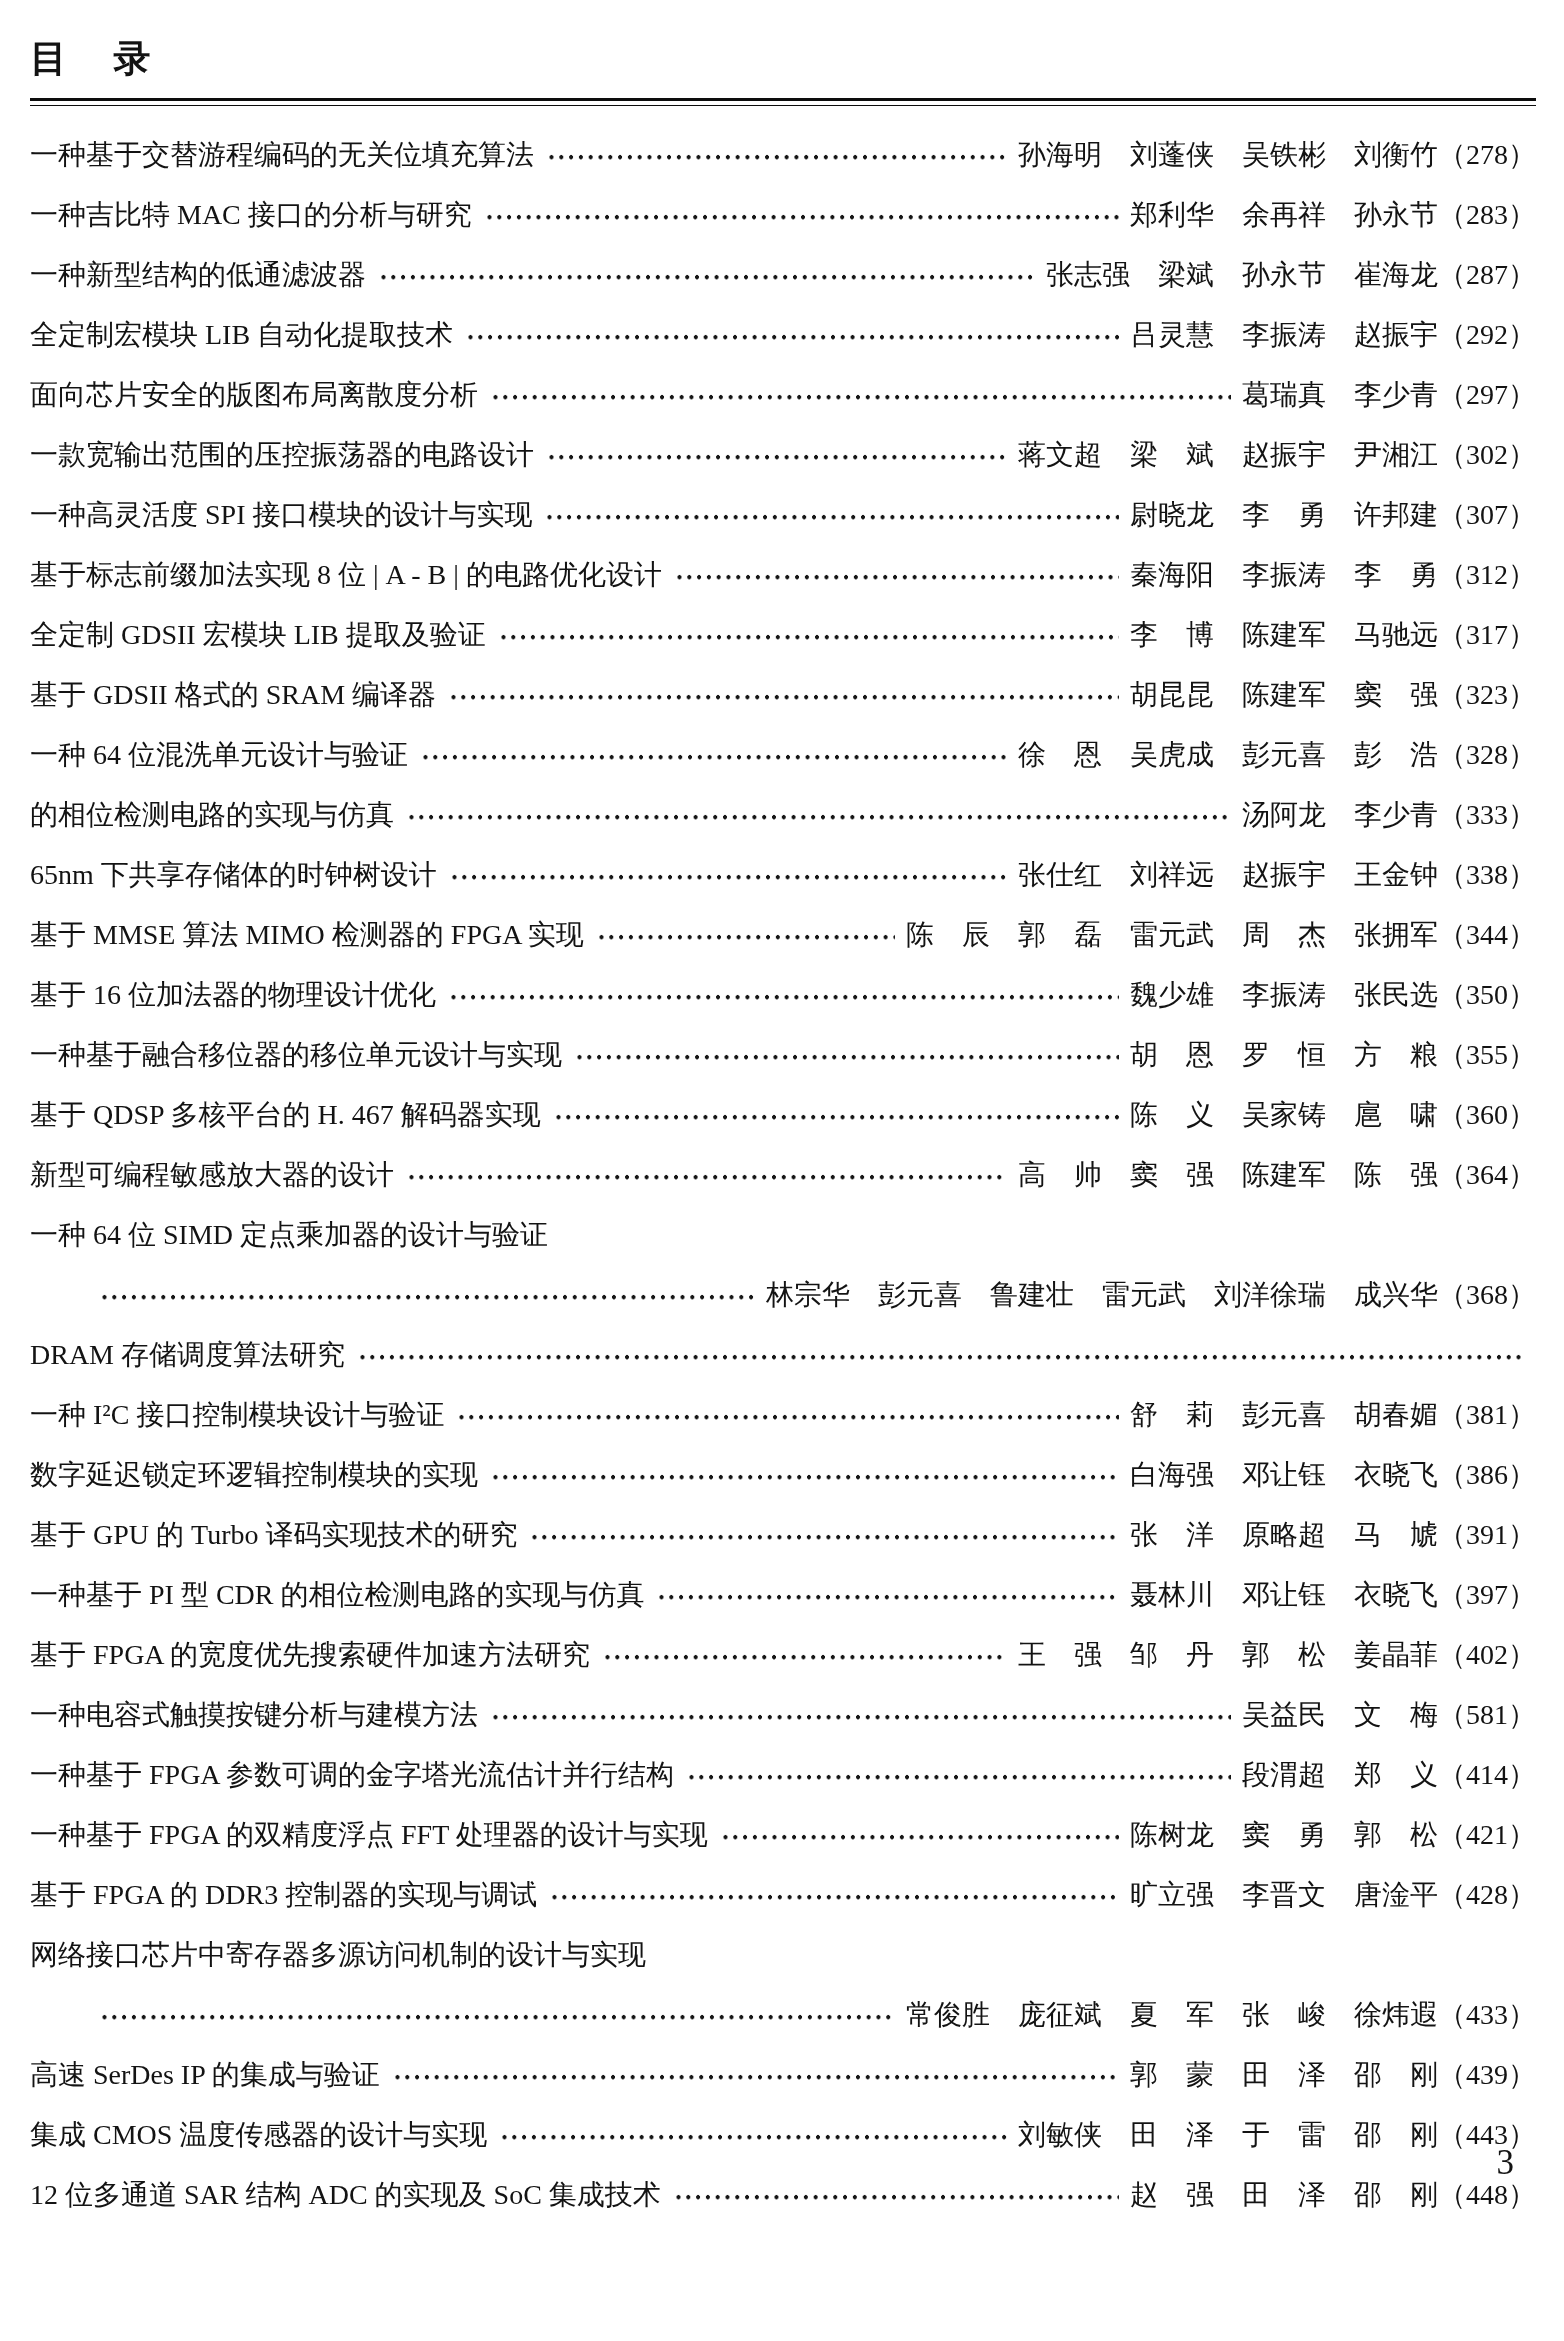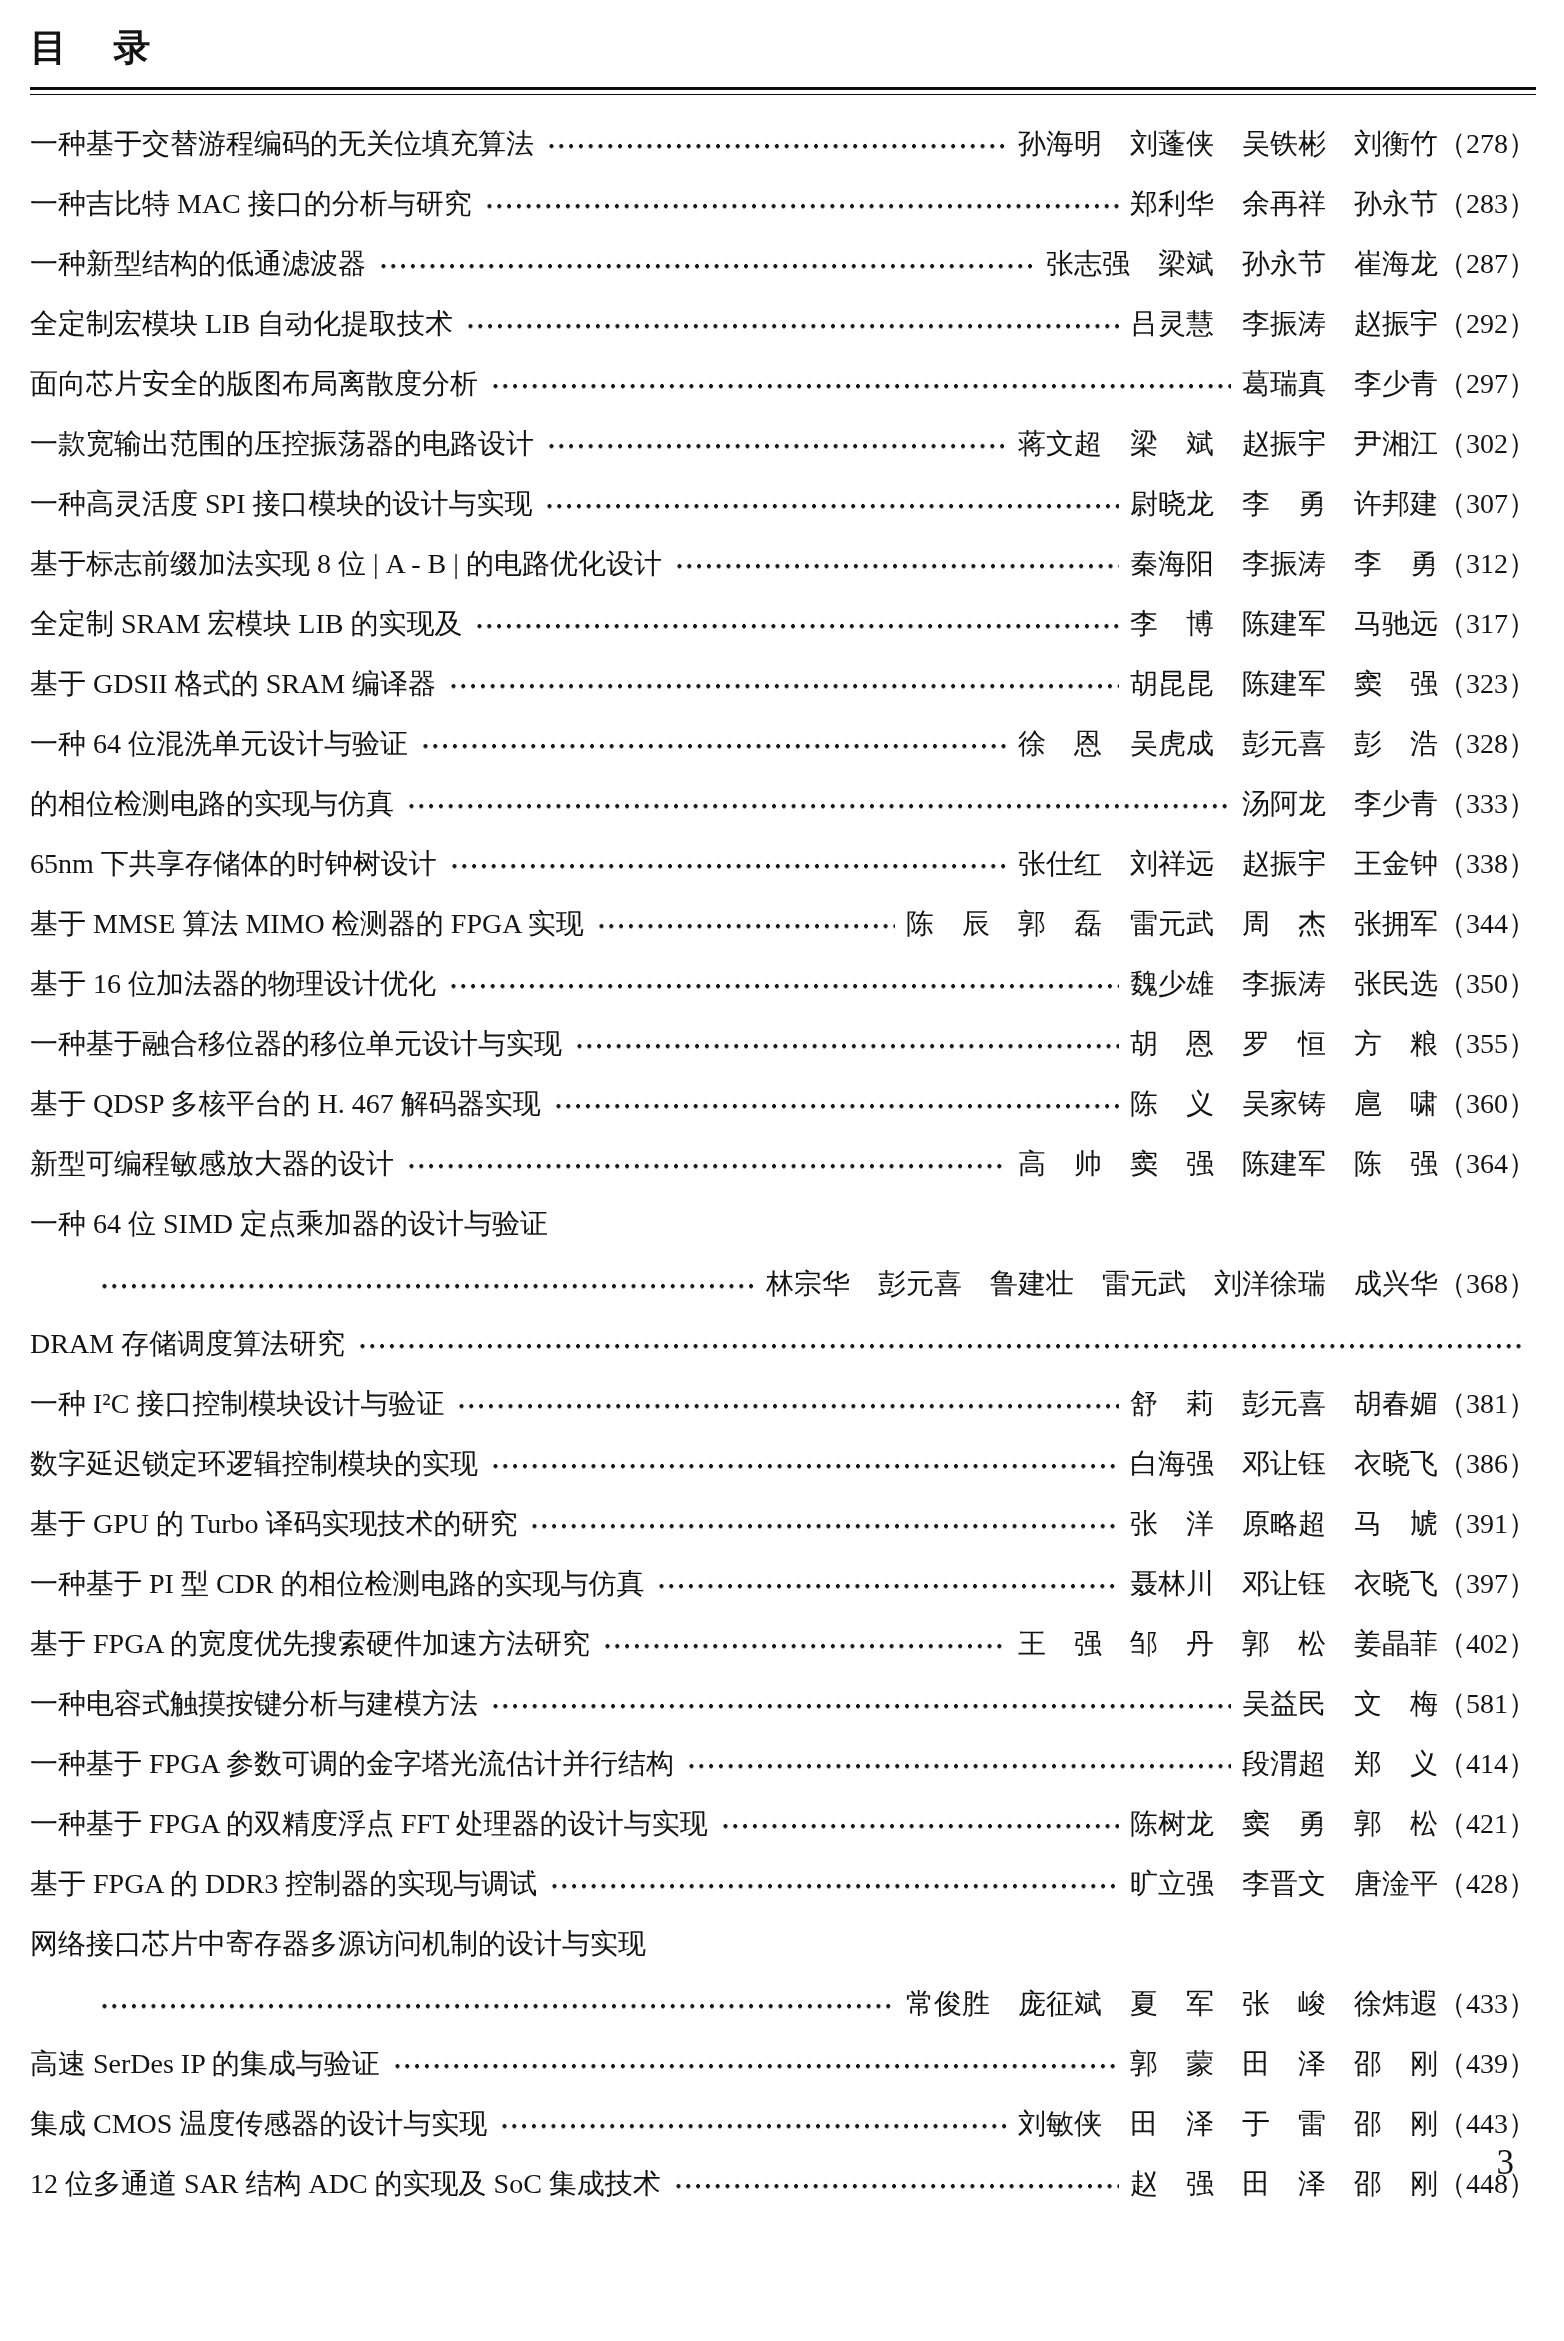--- a/index.html
+++ b/index.html
@@ -6,21 +6,21 @@
   body{
     width:1564px;height:2342px;
     font-family:"Liberation Serif","DejaVu Serif",serif;
     color:#131313;
     -webkit-font-smoothing:antialiased;
     overflow:hidden;
   }
   .page{
     box-sizing:border-box;
     width:1564px;height:2218px;
-    padding:13px 28px 0 30px;
+    padding:24px 28px 0 30px;
     position:relative;
   }
   .header-row{
     height:61px;
     display:flex;align-items:center;
     margin-top:4.7px;
   }
   .page-title{
     font-size:37px;
     font-weight:bold;
@@ -117,21 +117,21 @@
         <span class="entry-title">一种高灵活度 SPI 接口模块的设计与实现</span>
         <span class="leader"></span>
         <span class="entry-authors">尉晓龙　李　勇　许邦建（307）</span>
       </div>
       <div class="entry">
         <span class="entry-title">基于标志前缀加法实现 8 位 | A - B | 的电路优化设计</span>
         <span class="leader"></span>
         <span class="entry-authors">秦海阳　李振涛　李　勇（312）</span>
       </div>
       <div class="entry">
-        <span class="entry-title">全定制 SRAM 宏模块 LIB 的实现及</span>
+        <span class="entry-title">全定制 GDSII 宏模块 LIB 提取及验证</span>
         <span class="leader"></span>
         <span class="entry-authors">李　博　陈建军　马驰远（317）</span>
       </div>
       <div class="entry">
         <span class="entry-title">基于 GDSII 格式的 SRAM 编译器</span>
         <span class="leader"></span>
         <span class="entry-authors">胡昆昆　陈建军　窦　强（323）</span>
       </div>
       <div class="entry">
         <span class="entry-title">一种 64 位混洗单元设计与验证</span>

